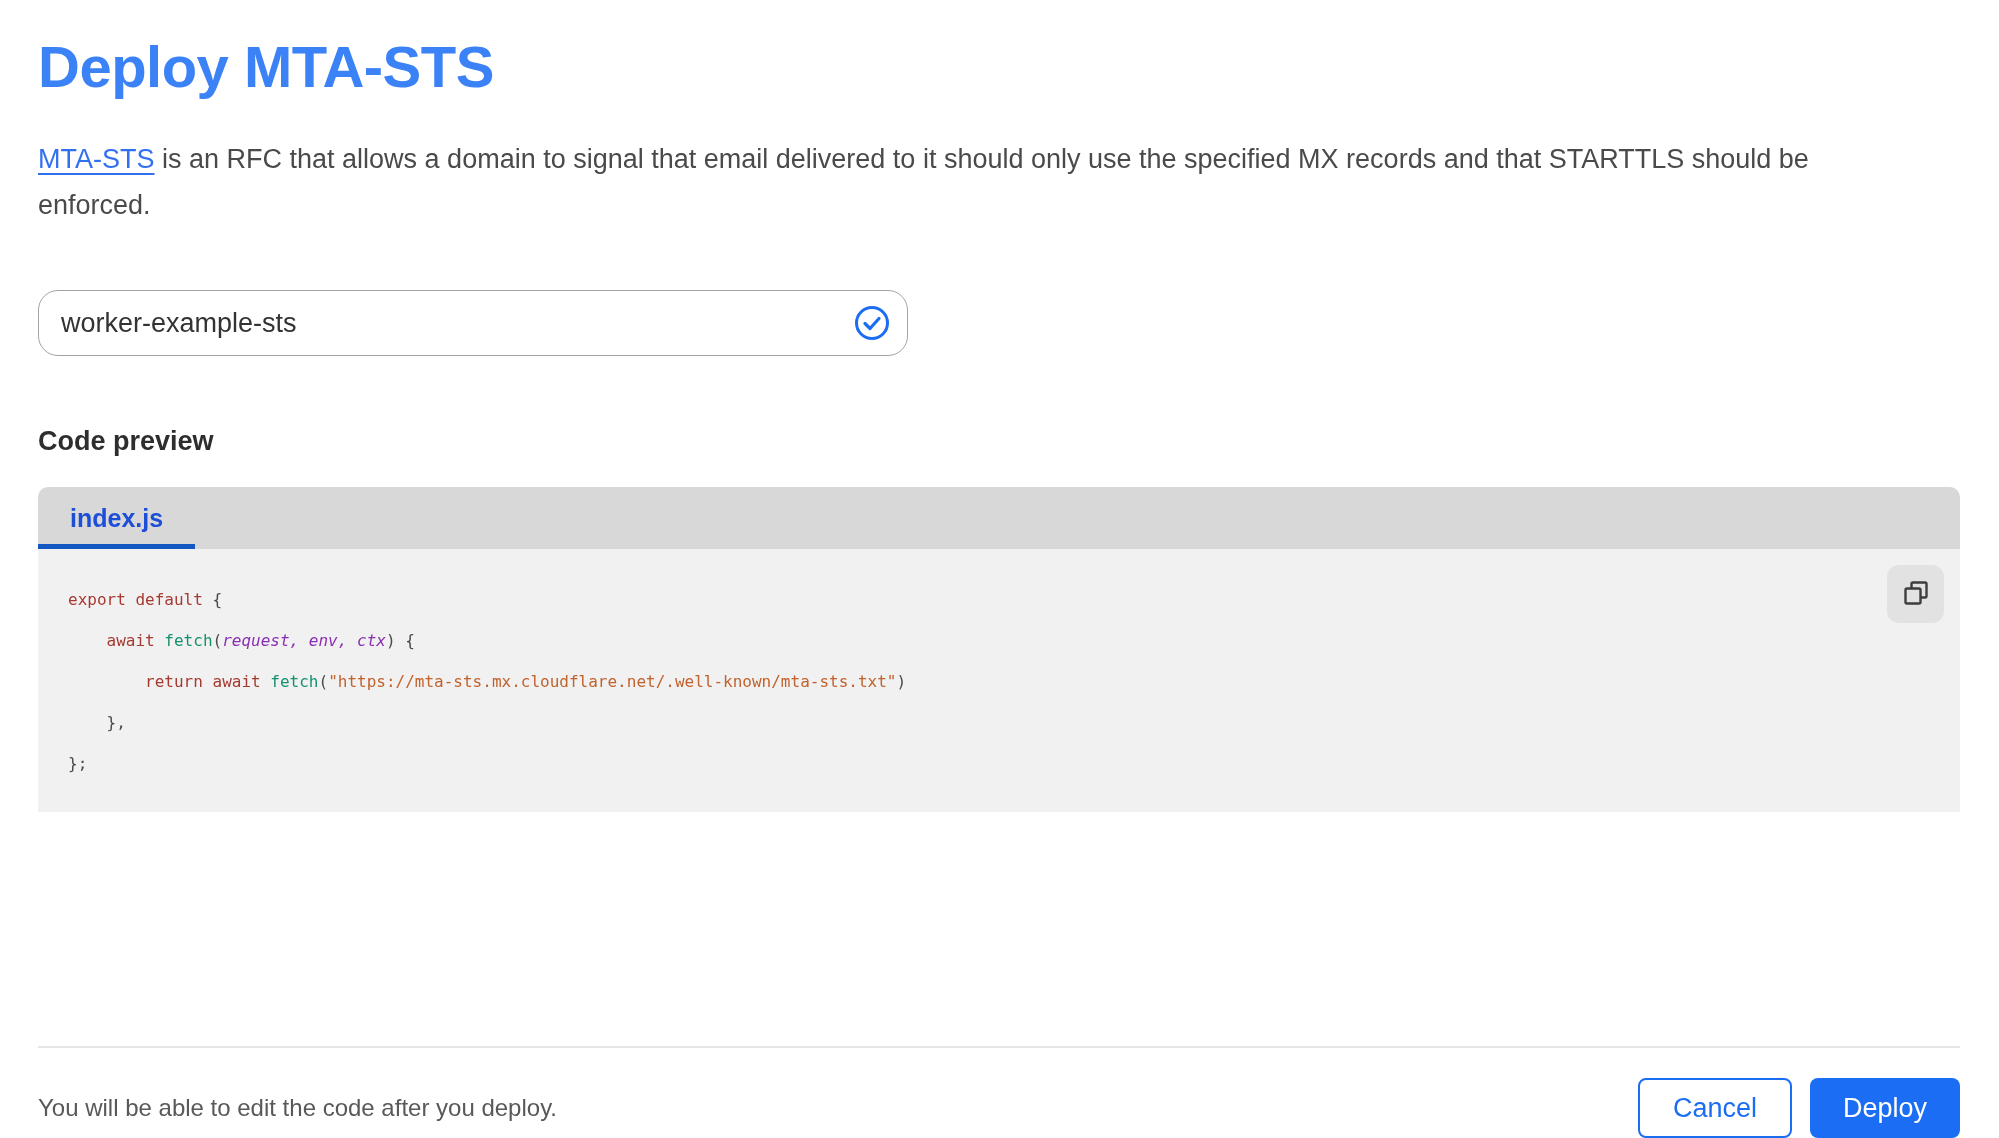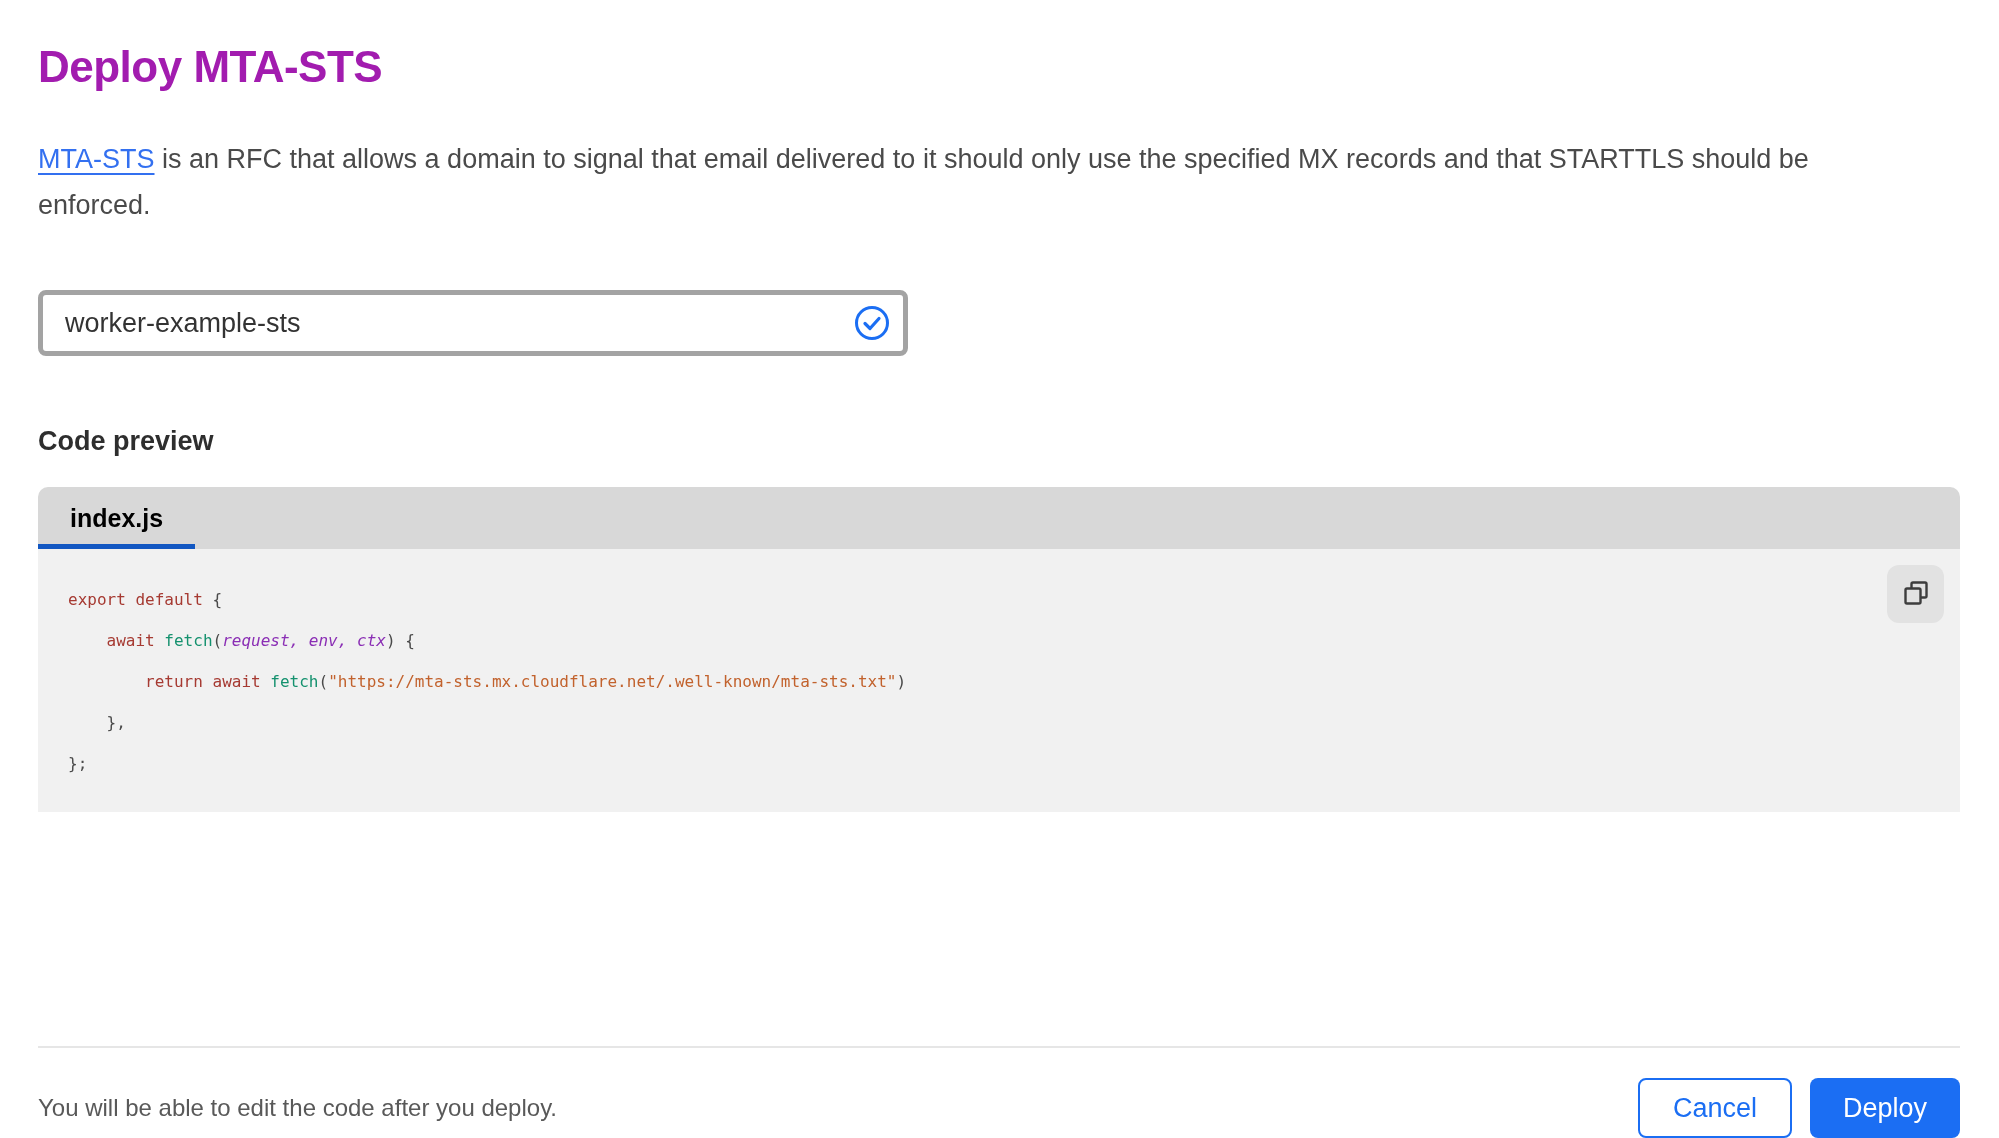--- a/index.html
+++ b/index.html
@@ -13,24 +13,24 @@
     overflow: hidden;
   }
   .page {
     width: 100%;
     height: 100%;
     padding: 36px 39px 0 38px;
     display: flex;
     flex-direction: column;
   }
   .page-title {
-    font-size: 44px;
+    font-size: 58px;
     font-weight: 700;
     line-height: 62px;
-    color: #a21caf;
+    color: #3b82f6;
     margin: 0 0 38px 0;
     letter-spacing: -0.5px;
   }
   .description {
     font-size: 27px;
     line-height: 46px;
     color: #4a4a4a;
     max-width: 1880px;
     margin: 0 0 62px 0;
   }
@@ -48,22 +48,22 @@
     margin: 0 0 22px 0;
   }
   .name-input-wrap {
     position: relative;
     width: 870px;
     margin: 0 0 70px 0;
   }
   .name-input {
     width: 100%;
     height: 66px;
-    border: 5px solid #a3a3a3;
-    border-radius: 8px;
+    border: 1px solid #a3a3a3;
+    border-radius: 20px;
     padding: 0 72px 0 22px;
     font-size: 27px;
     color: #333333;
     font-family: "Liberation Sans", sans-serif;
     background: #ffffff;
     outline: none;
   }
   .check-icon {
     position: absolute;
     right: 18px;
@@ -84,21 +84,21 @@
     display: flex;
     align-items: stretch;
   }
   .tab {
     position: relative;
     padding: 0 32px;
     display: flex;
     align-items: center;
     font-size: 25px;
     font-weight: 700;
-    color: #000000;
+    color: #1d4ed8;
     cursor: pointer;
   }
   .tab::after {
     content: "";
     position: absolute;
     left: 0;
     right: 0;
     bottom: 0;
     height: 5px;
     background: var(--tab-underline, #1257c2);

